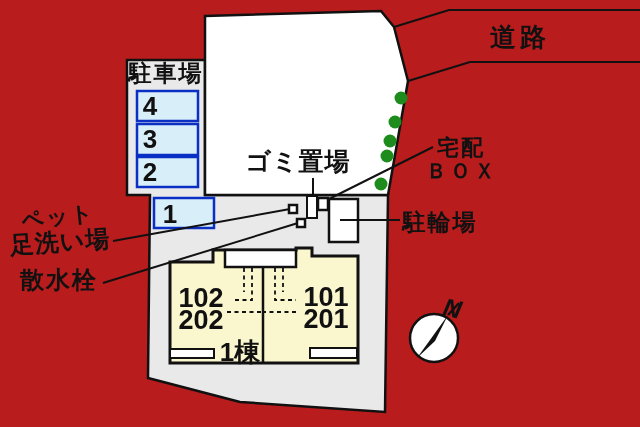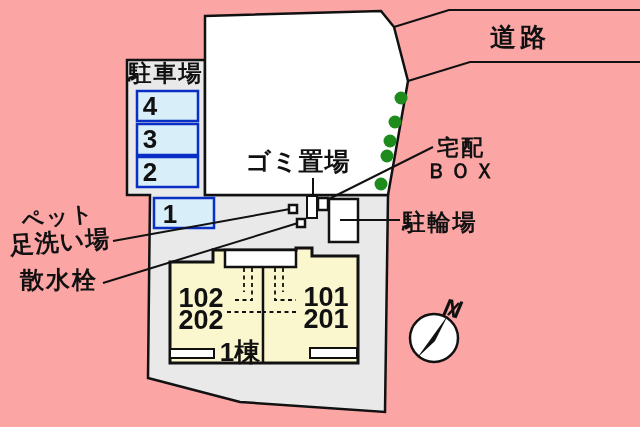--- a/index.html
+++ b/index.html
@@ -1,16 +1,16 @@
 <!DOCTYPE html>
 <html><head>
 <meta charset="utf-8">
 <style>
   html,body{margin:0;padding:0;background:#ffffff;}
-  .stage{position:relative;width:640px;height:427px;background:#fca5a5;overflow:hidden;
+  .stage{position:relative;width:640px;height:427px;background:#b91c1c;overflow:hidden;
          font-family:"Liberation Sans", sans-serif;}
   svg{position:absolute;left:0;top:0;}
   .lbl{font-family:"Liberation Sans", sans-serif;font-weight:bold;fill:#111111;}
   .outline{stroke:#111111;fill:none;}
 </style>
 </head>
 <body>
 
 <div class="stage">
 <svg width="640" height="427" viewBox="0 0 640 427">

